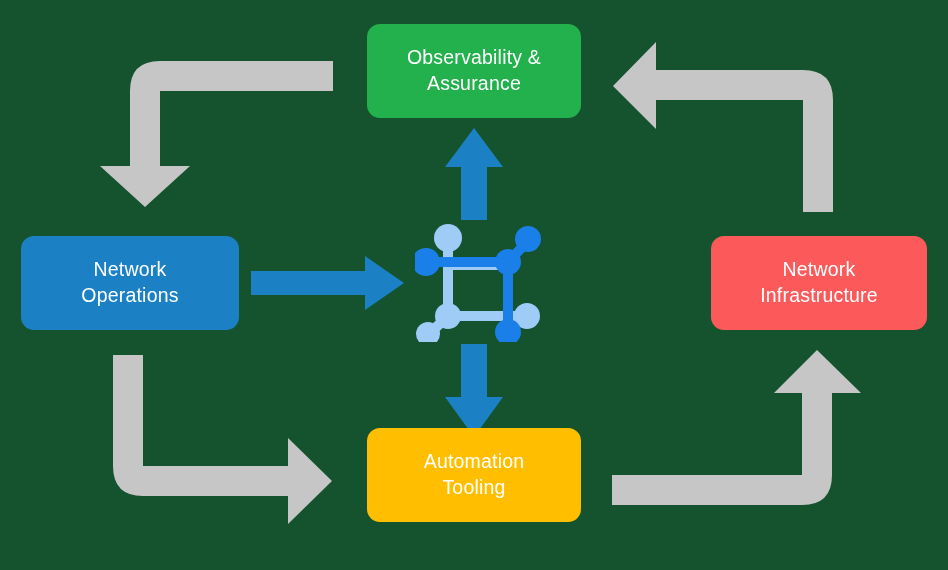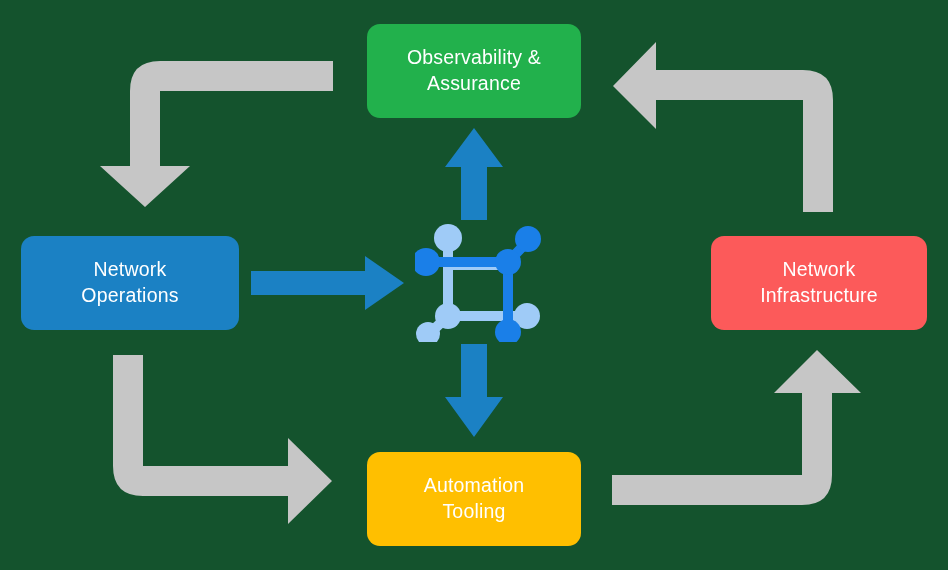--- a/index.html
+++ b/index.html
@@ -49,21 +49,21 @@
     height: 94px;
   }
   #box-network-infrastructure {
     left: 711px;
     top: 236px;
     width: 216px;
     height: 94px;
   }
   #box-automation-tooling {
     left: 367px;
-    top: 452px;
+    top: 428px;
     width: 214px;
     height: 94px;
   }
   .svg-layer {
     position: absolute;
     left: 0;
     top: 0;
     width: 948px;
     height: 570px;
     pointer-events: none;

